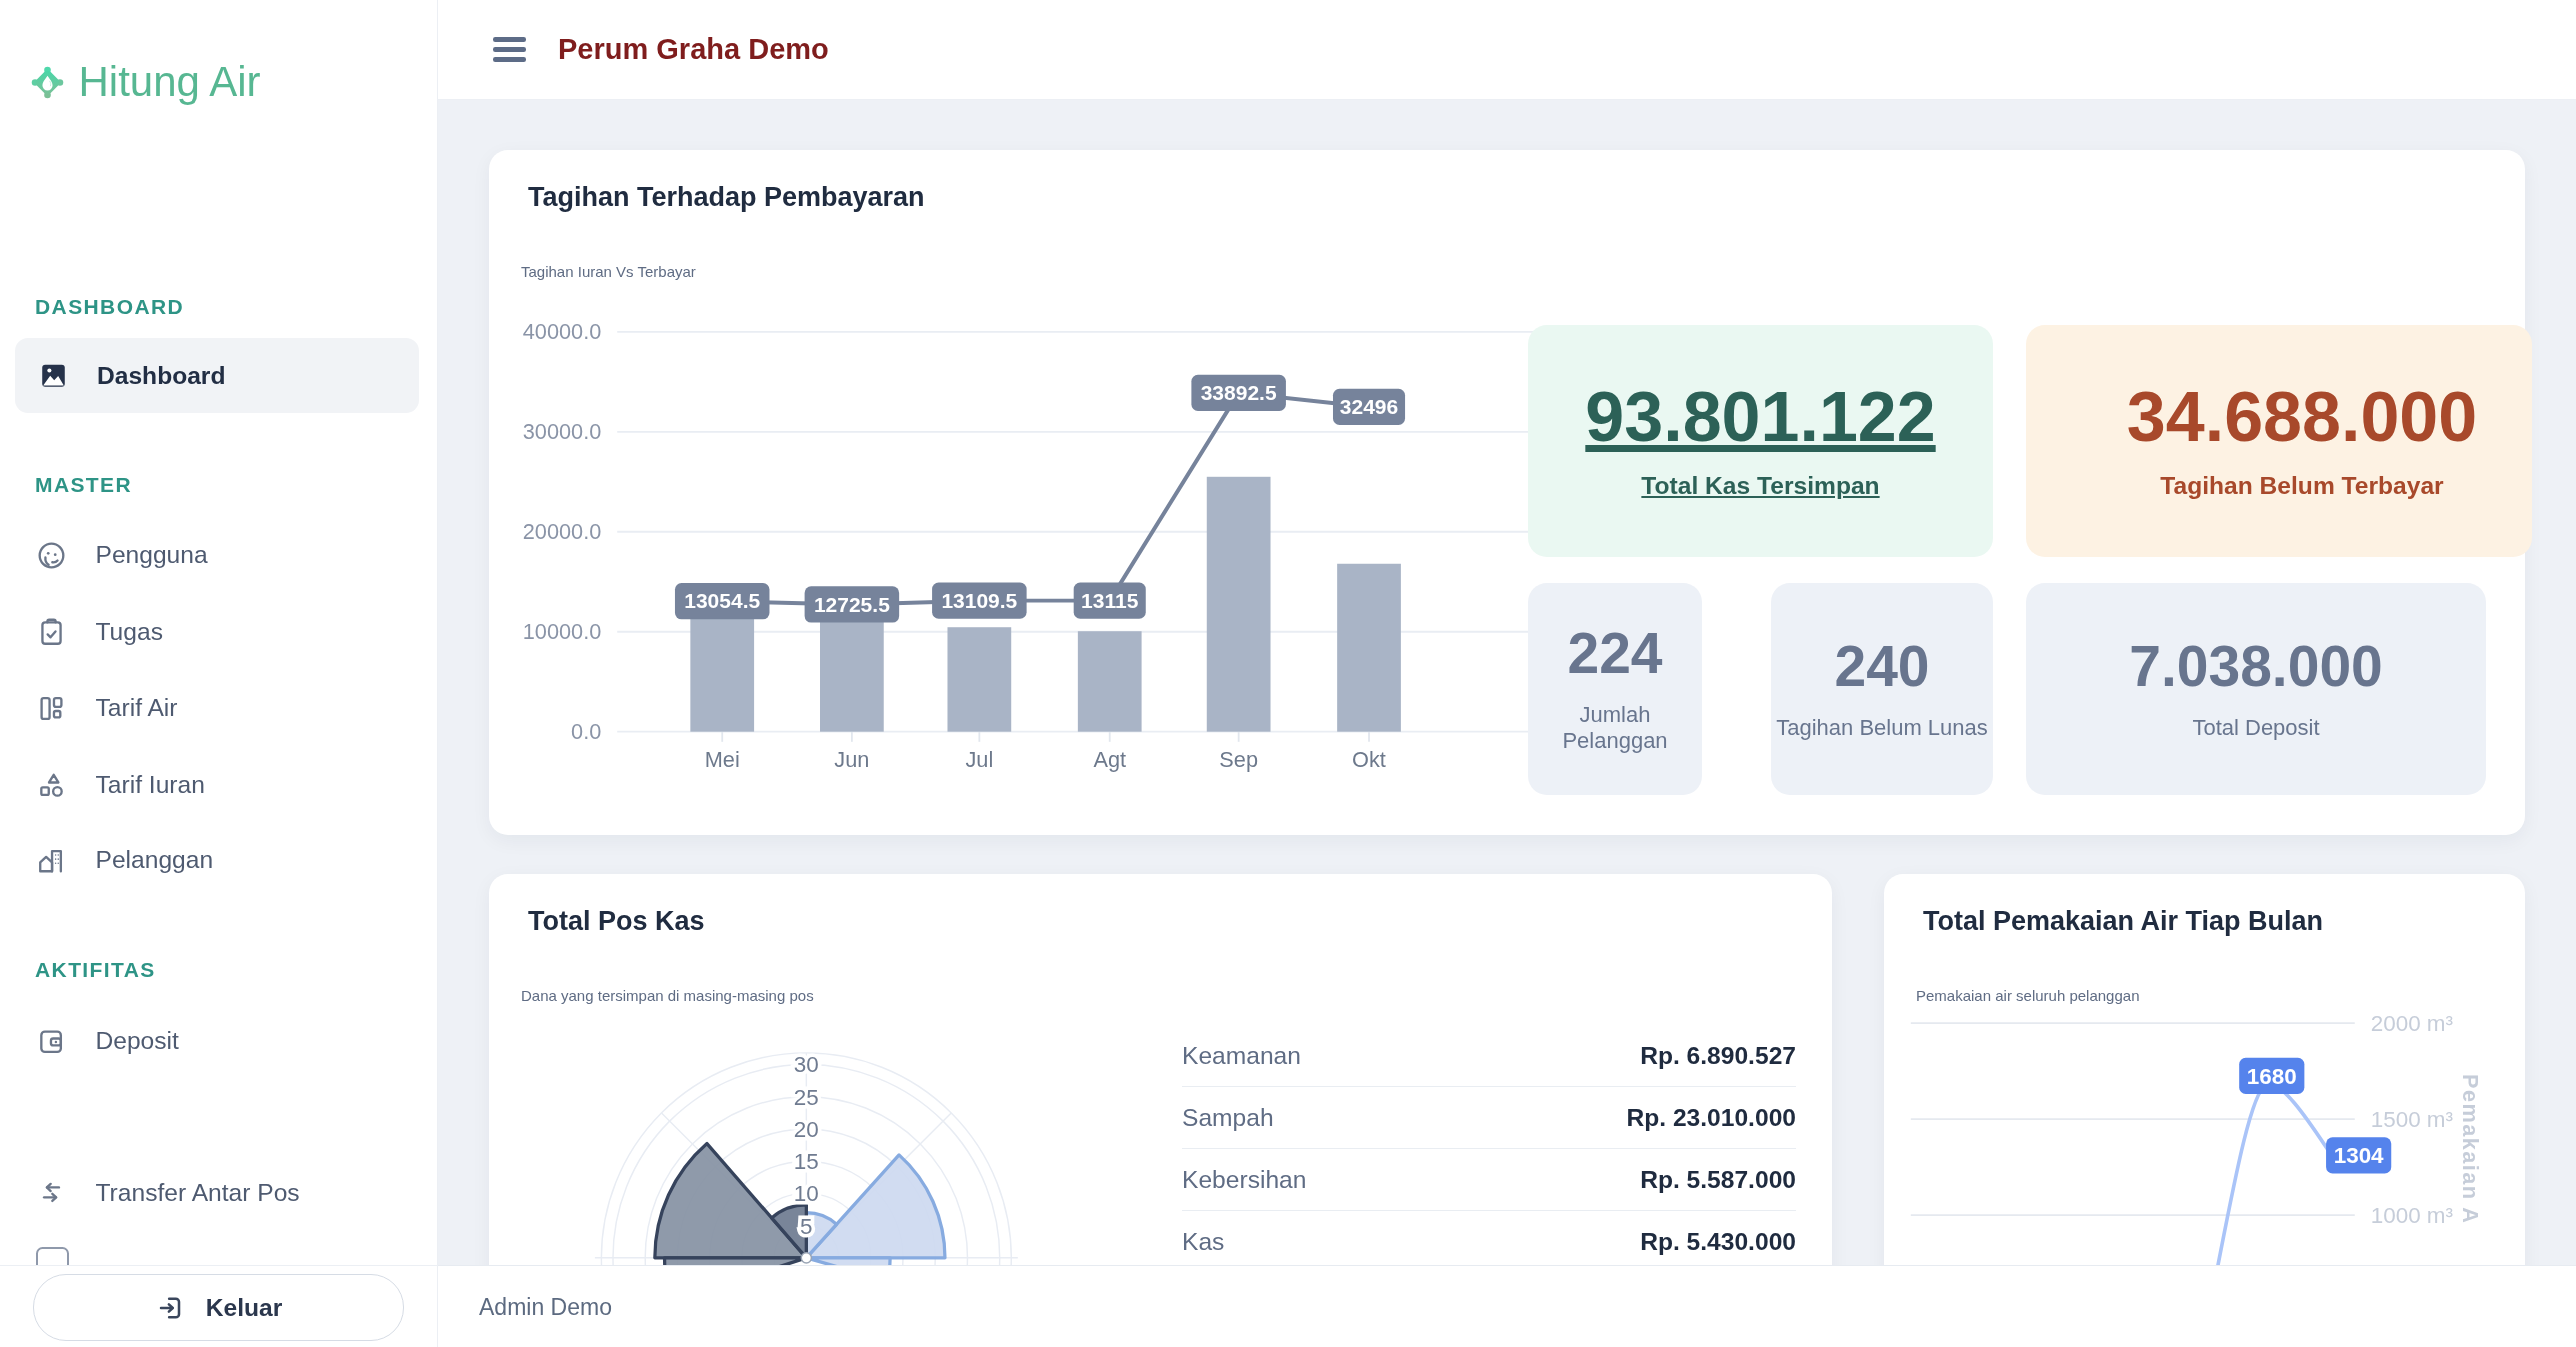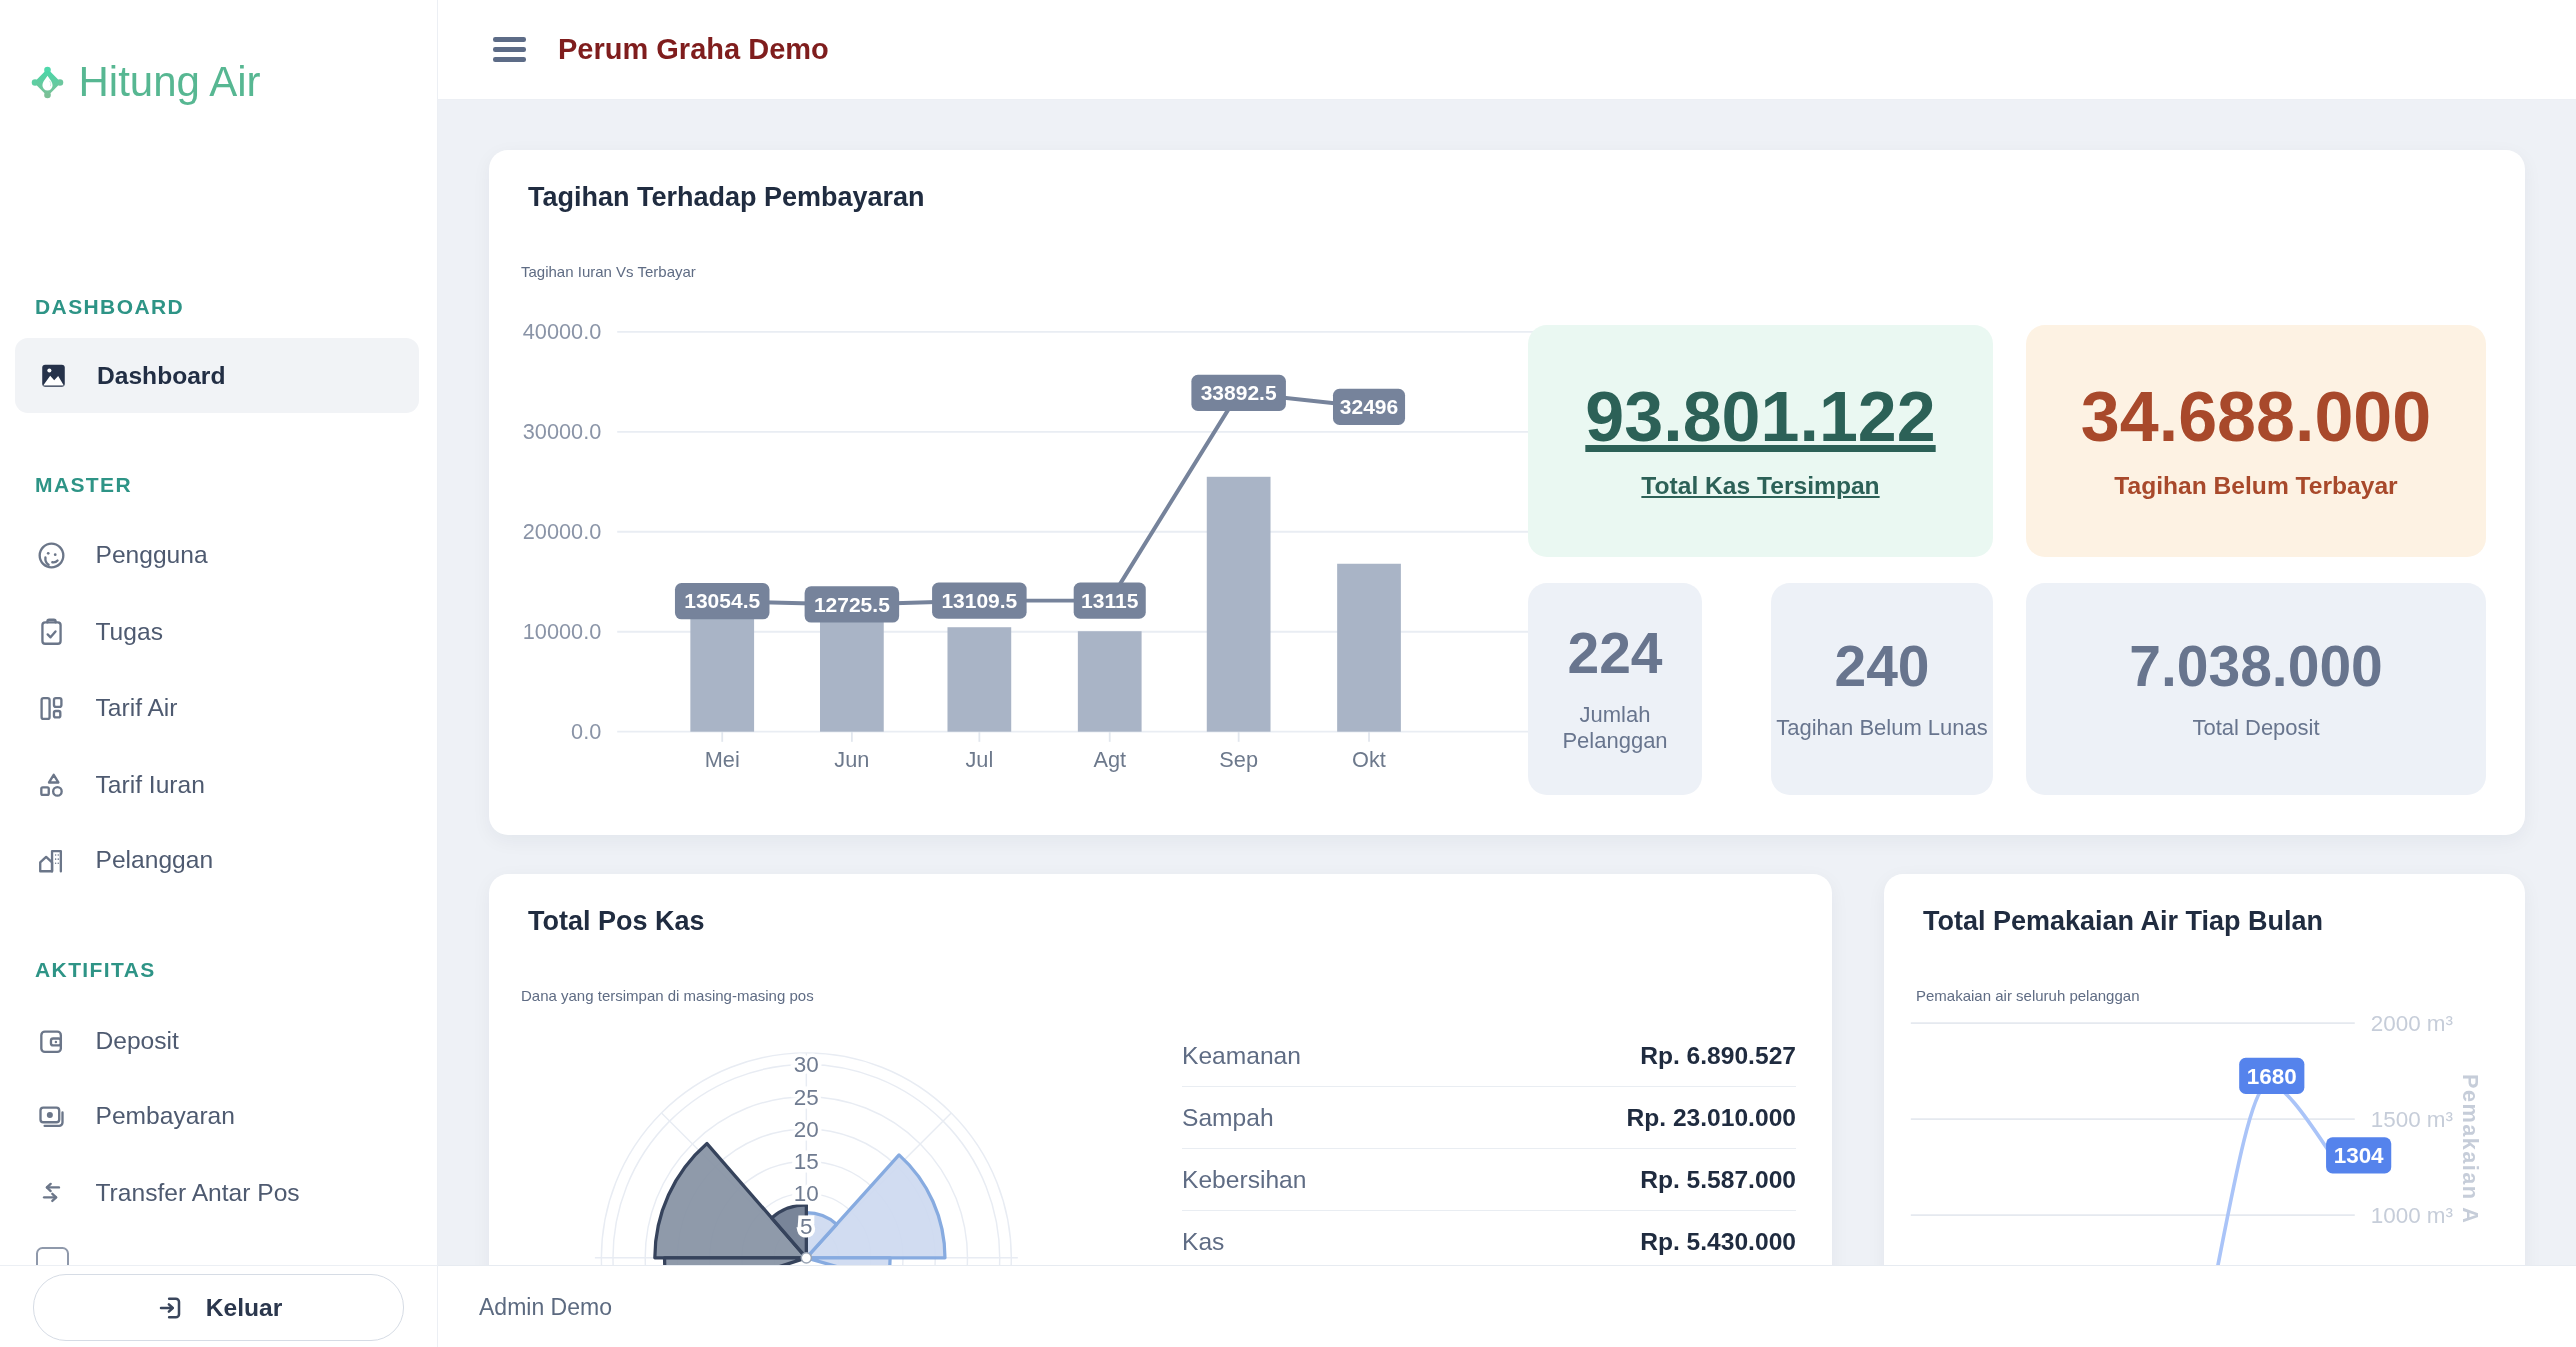--- a/index.html
+++ b/index.html
@@ -51,21 +51,21 @@
   .chart-svg{position:absolute;left:0;top:0;pointer-events:none;}
 
   
   .stat{position:absolute;border-radius:19px;display:flex;flex-direction:column;align-items:center;
         justify-content:center;gap:20px;text-align:center;}
   .stat-val{font-size:70px;font-weight:700;line-height:1;}
   .stat-lbl{font-size:24.6px;font-weight:600;}
   .stat.small .stat-val{font-size:57px;}
   .stat.small .stat-lbl{font-size:22px;font-weight:500;}
   .s0{left:1039px;top:175px;width:465px;height:232px;text-decoration:underline;}
-  .s1{left:1537px;top:175px;width:460px;height:232px;}
+  .s1{left:1537px;top:175px;width:460px;height:232px;padding-left:46px;}
   .s2{left:1039px;top:433px;width:174px;height:212px;}
   .s3{left:1282px;top:433px;width:222px;height:212px;}
   .s4{left:1537px;top:433px;width:460px;height:212px;}
 
   
   .pos-list{position:absolute;left:693px;top:151px;width:614px;}
   .pos-row{height:61px;display:flex;align-items:center;justify-content:space-between;
            border-bottom:1.4px solid #e9edf2;}
   .pos-row:last-child{border-bottom:none;}
   .pos-label{font-size:24.6px;color:#5f6c84;}
@@ -333,30 +333,20 @@
     <span class="icon">
       <svg viewBox="0 0 24 24" fill="none" stroke="#6b7689" stroke-width="1.7" stroke-linecap="round" stroke-linejoin="round">
         <rect x="4.6" y="4.8" width="14.2" height="14.8" rx="2.6"></rect>
         <rect x="11.6" y="9.8" width="7.2" height="5" rx="1.6"></rect>
         <circle cx="15.2" cy="12.3" r=".9" fill="#6b7689" stroke="none"></circle>
       </svg>
     </span>
     <span class="lbl">Deposit</span>
   </div>
 
-  <div class="item" style="top:1093px">
-    <span class="icon">
-      <svg viewBox="0 0 24 24" fill="none" stroke="#6b7689" stroke-width="1.7" stroke-linecap="round" stroke-linejoin="round">
-        <rect x="4" y="5.6" width="13.6" height="10.6" rx="2"></rect>
-        <circle cx="10.8" cy="10.9" r="2.2" fill="#6b7689" stroke="none"></circle>
-        <path d="M20 9v7.4a2.4 2.4 0 0 1-2.4 2.4H7"></path>
-      </svg>
-    </span>
-    <span class="lbl">Pembayaran</span>
-  </div>
 
   <div class="item" style="top:1170px">
     <span class="icon">
       <svg viewBox="0 0 24 24" fill="none" stroke="#6b7689" stroke-width="1.7" stroke-linecap="round" stroke-linejoin="round">
         <path d="M17.4 7.6H8.8"></path>
         <path d="M11.4 5L8.6 7.6l2.8 2.6"></path>
         <path d="M6.6 14.8h8.6"></path>
         <path d="M12.6 12.2l2.8 2.6-2.8 2.6"></path>
       </svg>
     </span>

